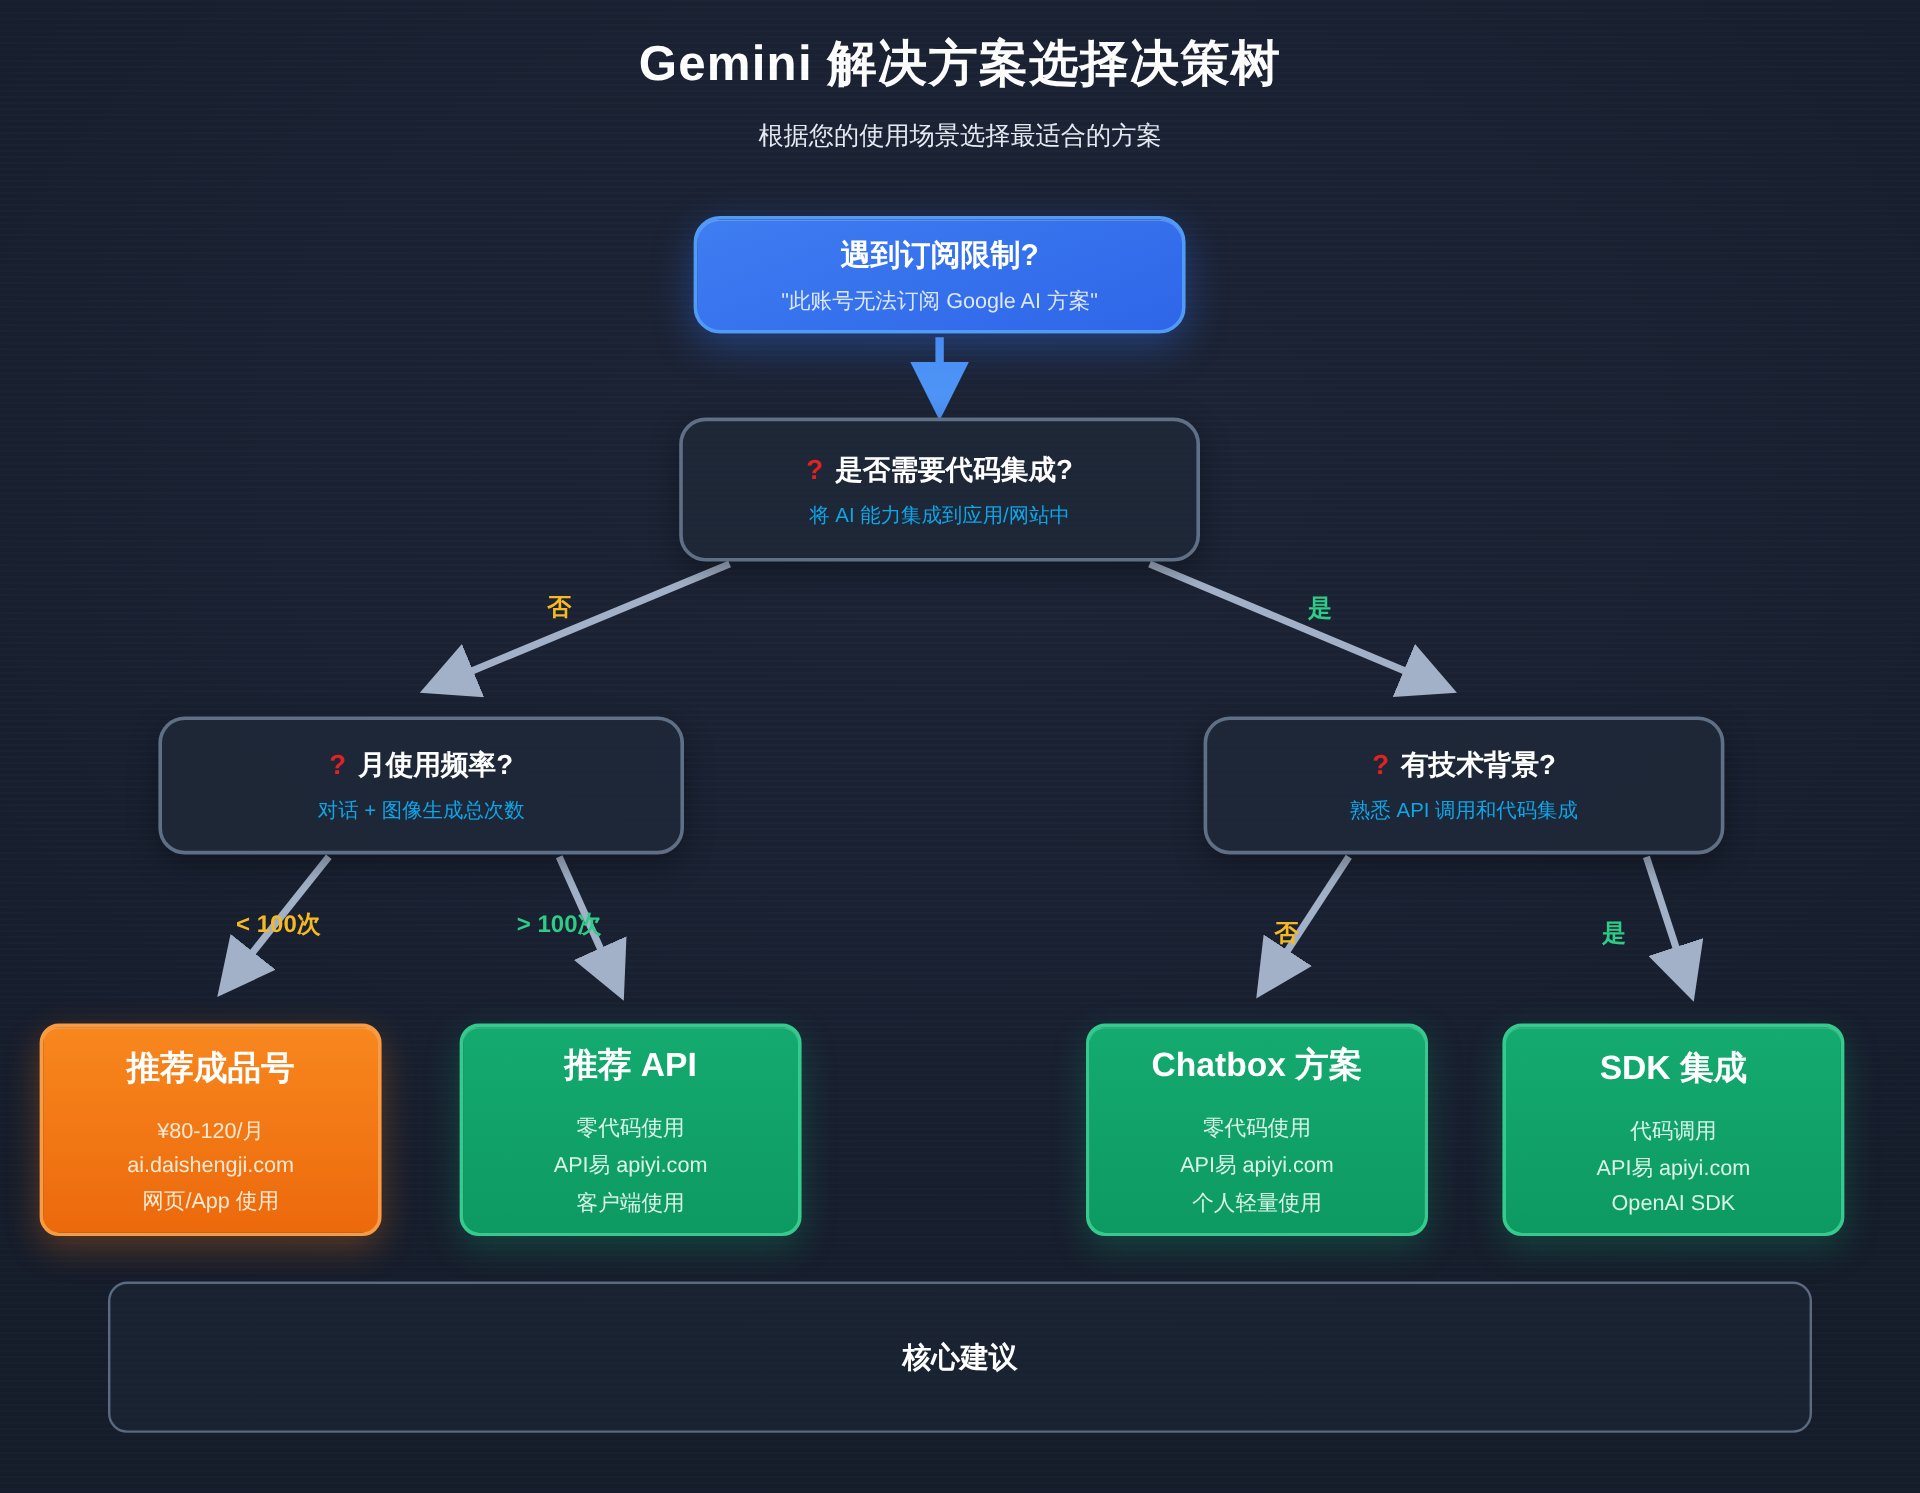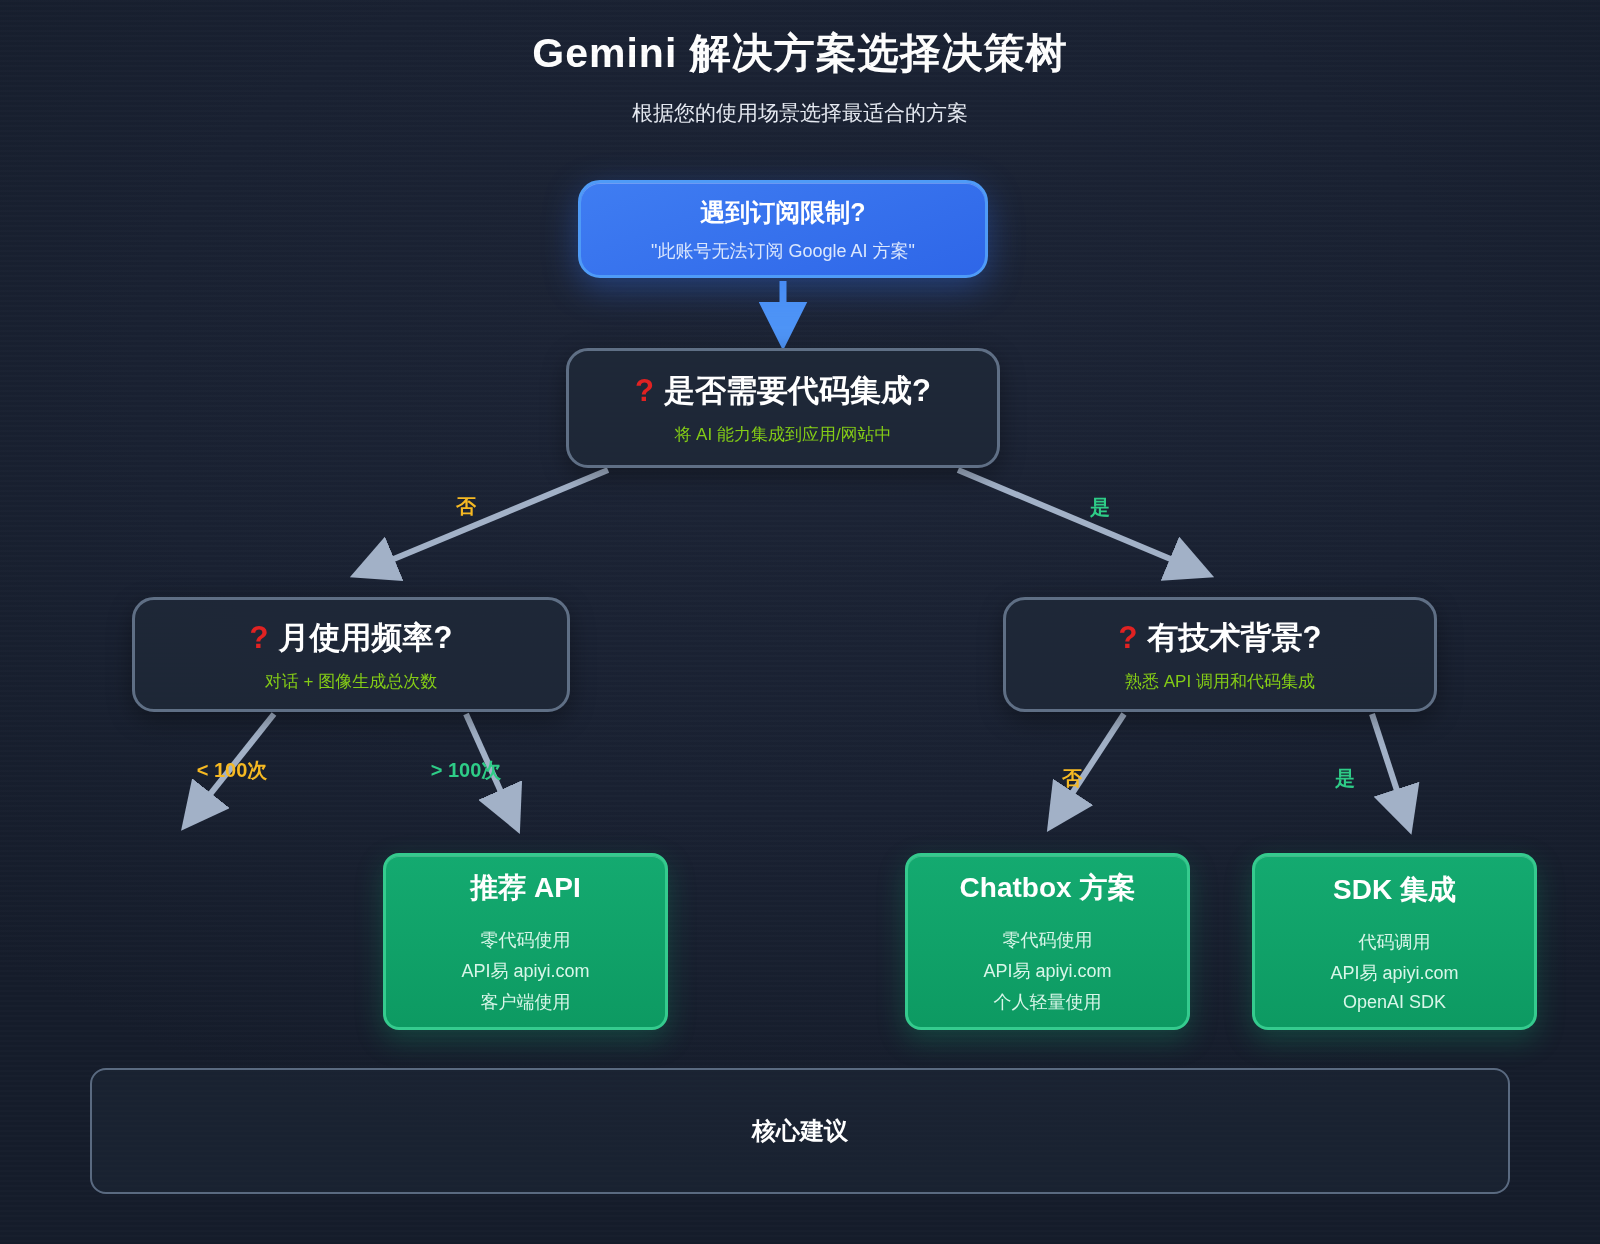--- a/index.html
+++ b/index.html
@@ -39,22 +39,22 @@
     box-shadow:0 10px 34px rgba(53,112,240,.38), inset 0 1px 0 rgba(255,255,255,.25);
   }
   .node-root .t{color:#ffffff;font-size:25px;font-weight:700;}
   .node-root .s{color:#dbe7fd;font-size:18px;margin-top:10px;}
 
   .q-node{
     background:rgba(30,40,55,.92);
     border:3px solid #5f6f85;
     box-shadow:0 8px 24px rgba(0,0,0,.35);
   }
-  .q-node .t{color:#ffffff;font-size:31px;font-weight:700;}
-  .q-node .s{color:#84cc16;font-size:17px;margin-top:11px;}
+  .q-node .t{color:#ffffff;font-size:23px;font-weight:700;}
+  .q-node .s{color:#0ea5e9;font-size:17px;margin-top:11px;}
   .q-mark{color:#e12222;font-weight:700;margin-right:10px;}
 
   #node-code{left:566px;top:348px;width:434px;height:120px;}
   #node-freq{left:132px;top:597px;width:438px;height:115px;}
   #node-tech{left:1003px;top:597px;width:434px;height:115px;}
 
   
   .edge-label{
     transform:translate(-50%,-50%);font-size:20px;font-weight:700;z-index:4;white-space:nowrap;
   }
@@ -150,20 +150,26 @@
     <div class="s">对话 + 图像生成总次数</div>
   </div>
 
   <div class="abs edge-label edge-yellow" style="left:466px;top:506px;">否</div>
   <div class="abs edge-label edge-green" style="left:1100px;top:507px;">是</div>
   <div class="abs edge-label edge-yellow" style="left:232px;top:770px;">&lt; 100次</div>
   <div class="abs edge-label edge-green" style="left:466px;top:770px;text-align:center;">&gt; 100次</div>
   <div class="abs edge-label edge-yellow" style="left:1072px;top:778px;">否</div>
   <div class="abs edge-label edge-green" style="left:1345px;top:778px;">是</div>
 
+  <div id="leaf-0" class="abs leaf leaf-orange">
+    <div class="t">推荐成品号</div>
+    <div class="l">¥80-120/月</div>
+    <div class="l">ai.daishengji.com</div>
+    <div class="l">网页/App 使用</div>
+  </div>
 
   <div id="leaf-1" class="abs leaf leaf-green">
     <div class="t">推荐 API</div>
     <div class="l">零代码使用</div>
     <div class="l">API易 apiyi.com</div>
     <div class="l">客户端使用</div>
   </div>
 
   <div id="leaf-2" class="abs leaf leaf-green">
     <div class="t">Chatbox 方案</div>

